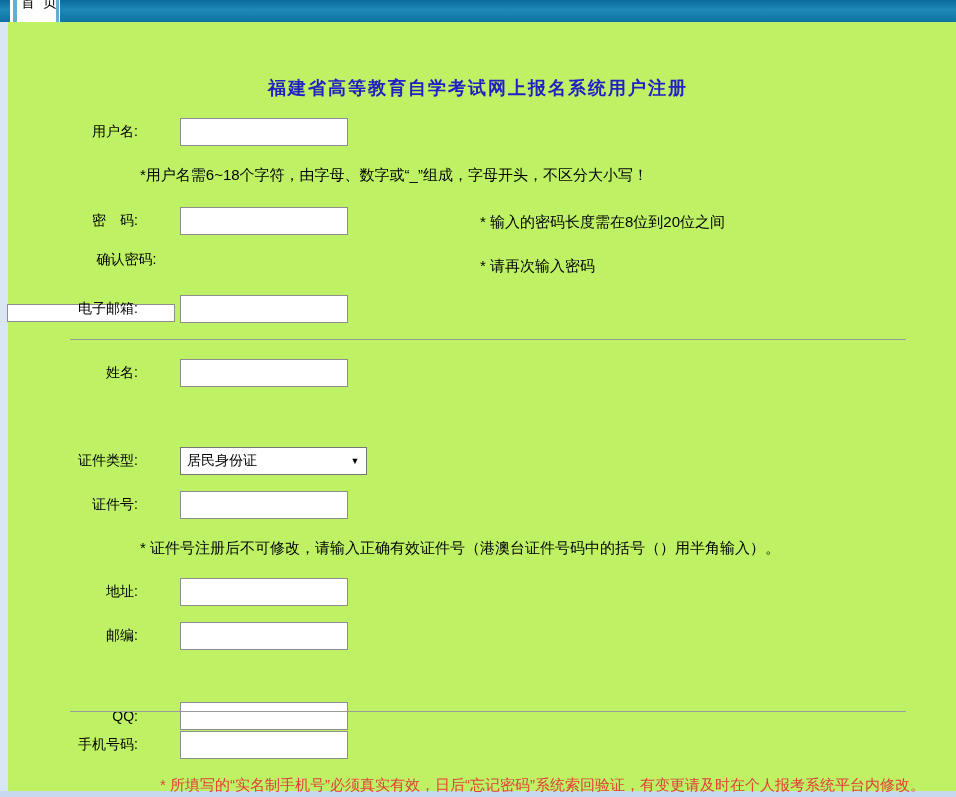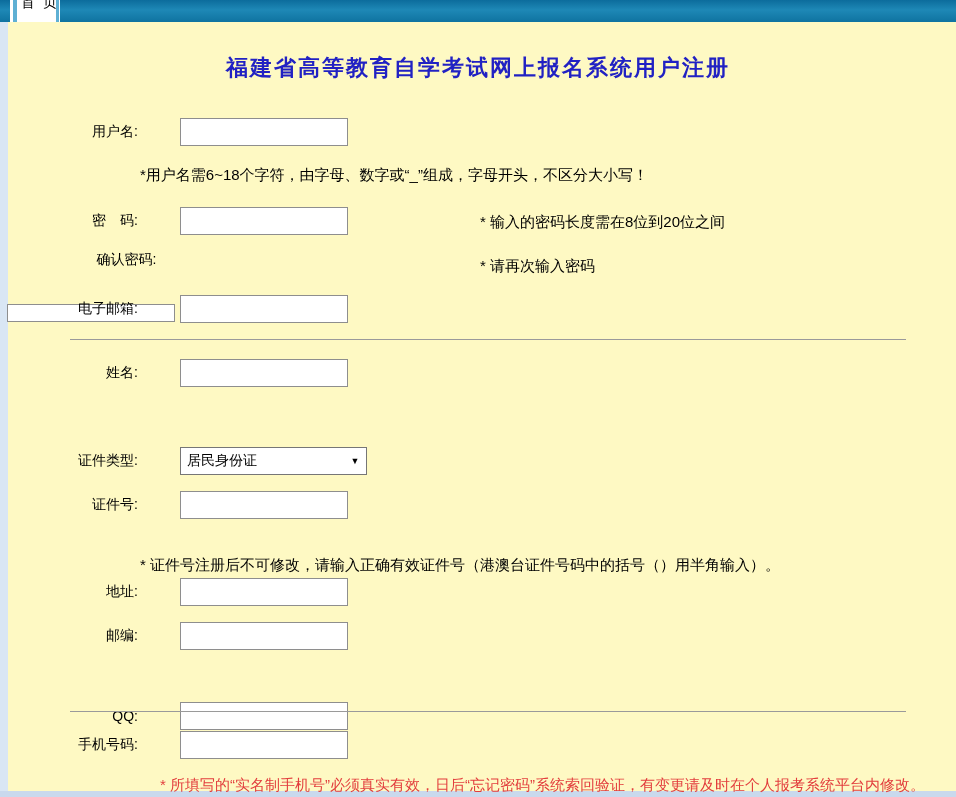--- a/index.html
+++ b/index.html
@@ -1,36 +1,36 @@
 <!DOCTYPE html>
 <html><head>
 <meta charset="utf-8">
 <style>
   html,body{margin:0;padding:0;}
   body{font-family:"Liberation Sans","DejaVu Sans",sans-serif;background:#fff;}
-  .page{position:relative;width:956px;height:797px;background:#fef9c3;overflow:hidden;}
+  .page{position:relative;width:956px;height:797px;background:#bef264;overflow:hidden;}
 
   
   .topbar{position:absolute;left:0;top:0;width:956px;height:22px;
           background:linear-gradient(180deg,#0c6c9c 0%,#1e88b6 45%,#0f73a0 100%);}
   .tab-gap{position:absolute;left:10px;top:0;width:50px;height:22px;background:#ffffff;}
   .tab-strip-l{position:absolute;left:13px;top:0;width:4px;height:22px;background:#5fb0d4;}
   .tab-strip-r{position:absolute;left:56px;top:0;width:3px;height:22px;background:#5fb0d4;}
   .tab{position:absolute;left:18px;top:0;width:38px;height:22px;background:#ffffff;
        overflow:hidden;cursor:pointer;}
   .tab span{position:absolute;left:3px;top:-6px;font-size:14px;color:#000;white-space:nowrap;
             letter-spacing:2px;}
 
   
   .left-strip{position:absolute;left:0;top:22px;width:8px;height:775px;background:#d9e6f4;}
   .bottom-strip{position:absolute;left:0;top:791px;width:956px;height:6px;background:#c9d9ed;}
 
   
-  .title{position:absolute;left:0;top:53px;width:956px;text-align:center;
-         font-size:22px;font-weight:bold;letter-spacing:2px;color:#2121c3;}
+  .title{position:absolute;left:0;top:76px;width:956px;text-align:center;
+         font-size:18px;font-weight:bold;letter-spacing:2px;color:#2121c3;}
 
   
   .row{position:absolute;left:0;display:flex;align-items:center;height:28px;gap:35px;}
   .lbl{display:inline-block;width:138px;text-align:right;font-size:14px;color:#000;
        white-space:nowrap;}
   .txt{margin-left:7px;width:168px;height:28px;box-sizing:border-box;
        border:1px solid #8e8e8e;background:#fff;font-size:14px;padding:0 4px;outline:none;}
   .sel{margin-left:7px;width:187px;height:28px;box-sizing:border-box;border:1px solid #767676;
        background:#fff;display:flex;align-items:center;cursor:pointer;}
   .sel .sel-val{flex:1;font-size:14px;padding-left:6px;color:#000;}
@@ -93,21 +93,21 @@
     <input class="txt" type="text" value="" style="">
   </div>
 
   <div class="row" style="top:447px;">
     <span class="lbl">证件类型:</span>
     <div class="sel">
       <span class="sel-val">居民身份证</span>
       <span class="arrow">▼</span>
     </div>
   </div>
-  <div class="hint" style="left:140px;top:556px;">* 证件号注册后不可修改，请输入正确有效证件号（港澳台证件号码中的括号（）用半角输入）。</div>
+  <div class="hint" style="left:140px;top:539px;">* 证件号注册后不可修改，请输入正确有效证件号（港澳台证件号码中的括号（）用半角输入）。</div>
 
   <div class="row" style="top:578px;">
     <span class="lbl">地址:</span>
     <input class="txt" type="text" value="" style="">
   </div>
 
   <div class="row" style="top:622px;">
     <span class="lbl">邮编:</span>
     <input class="txt" type="text" value="" style="">
   </div>

